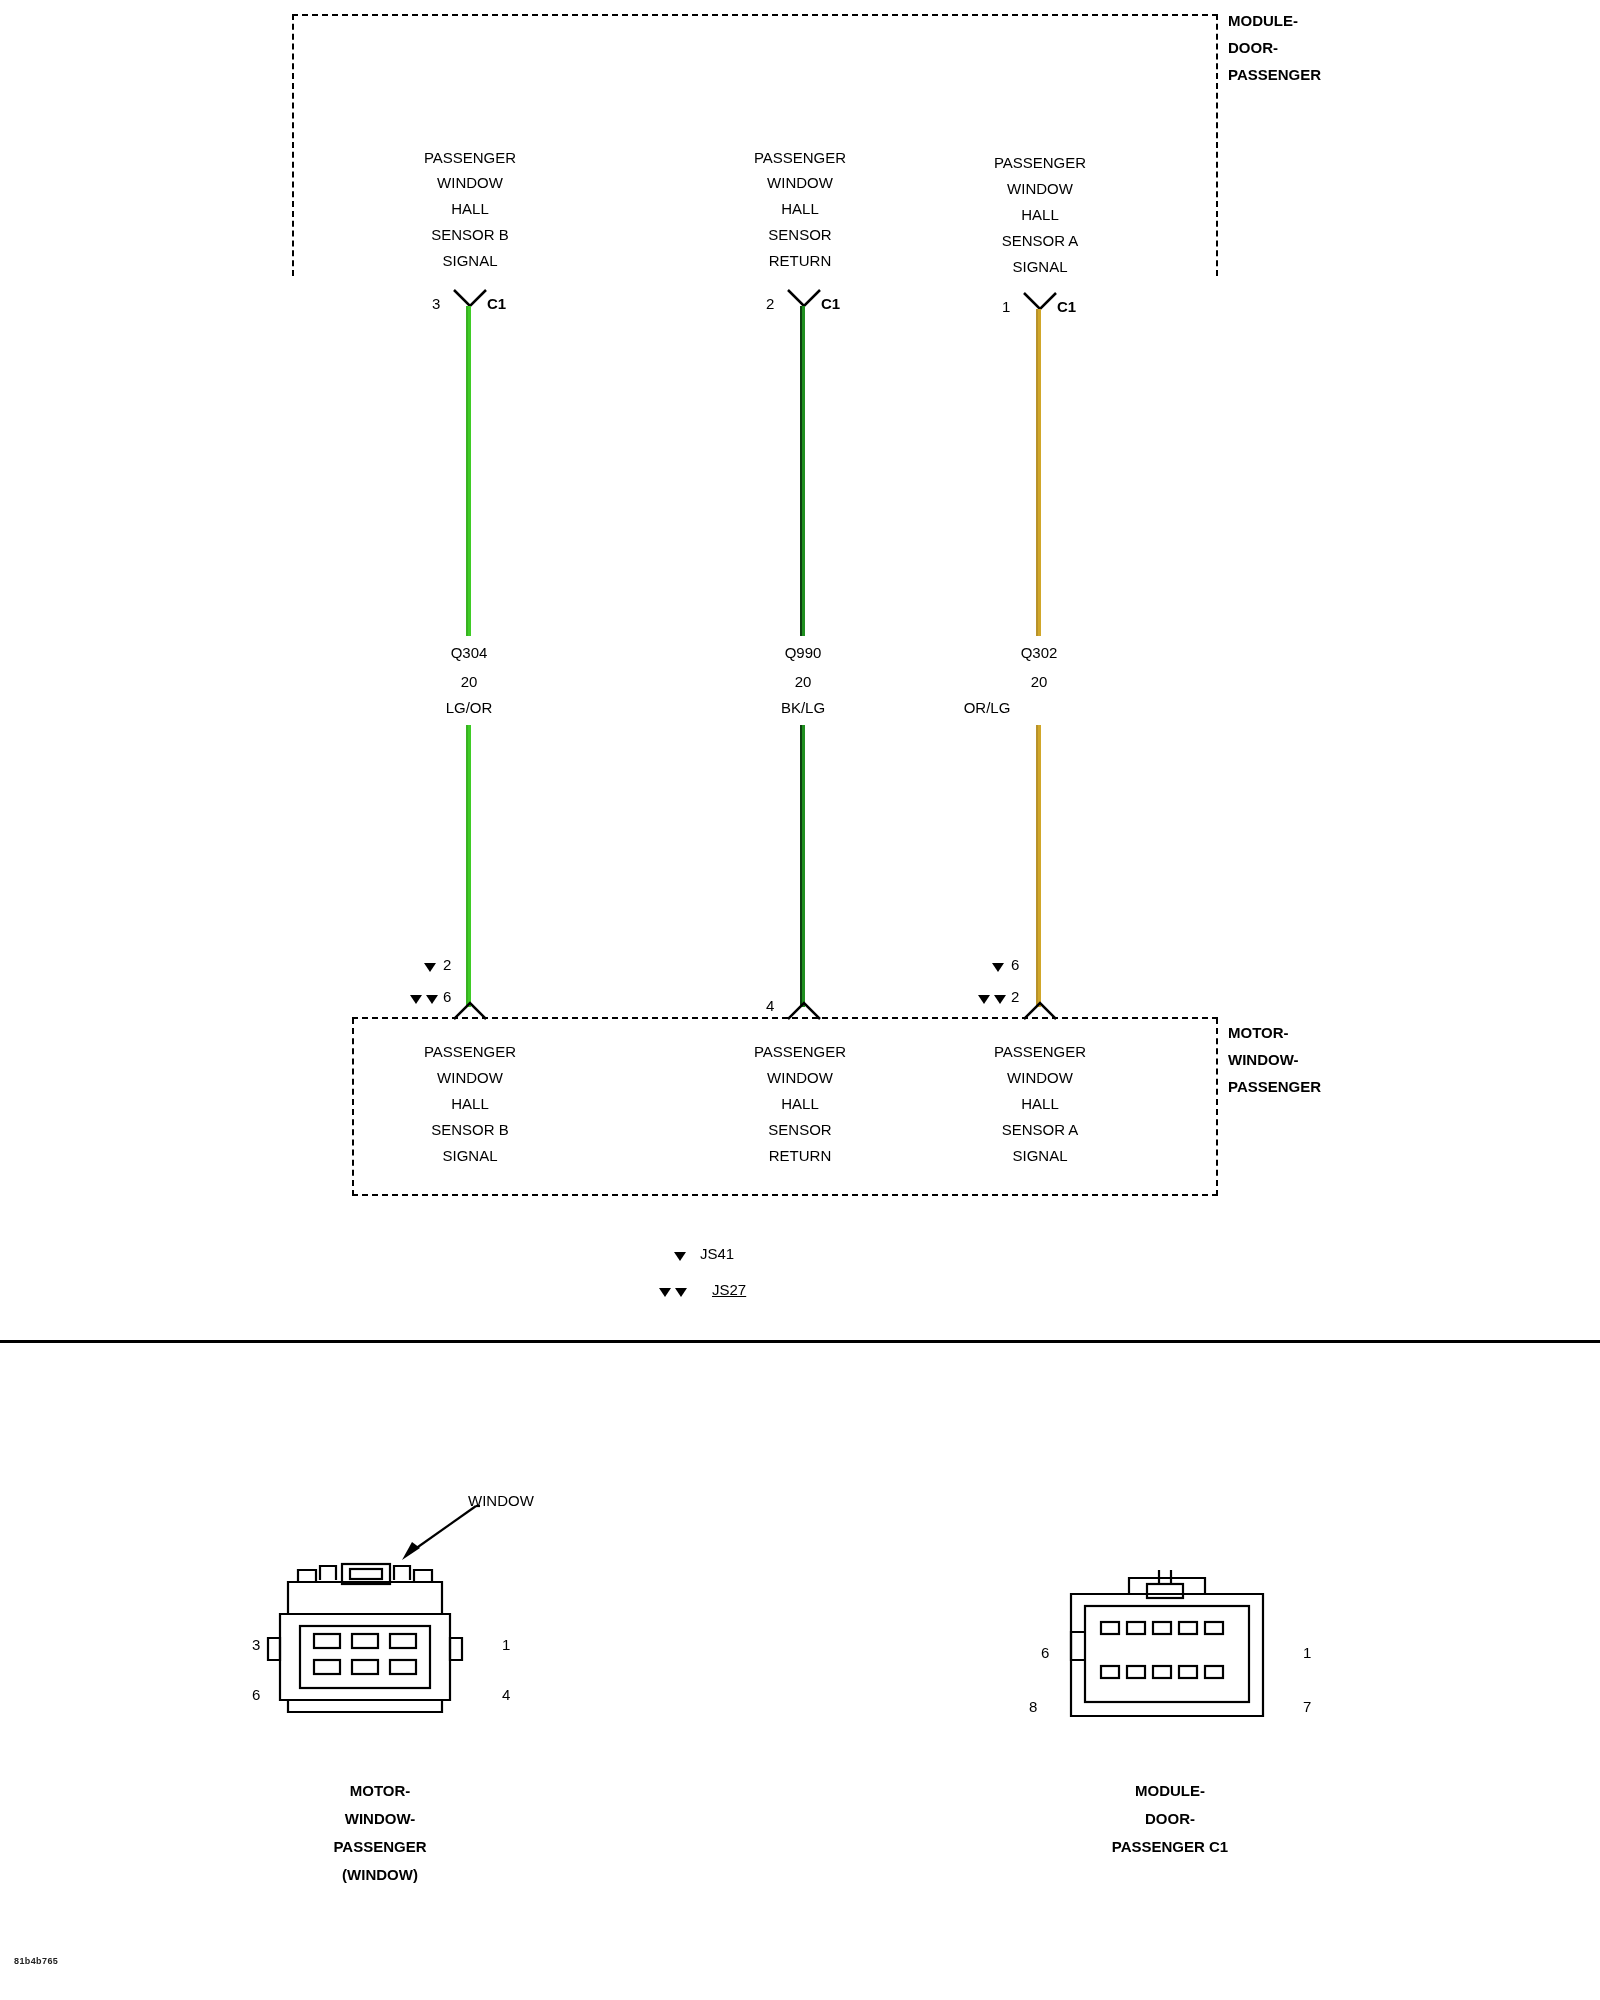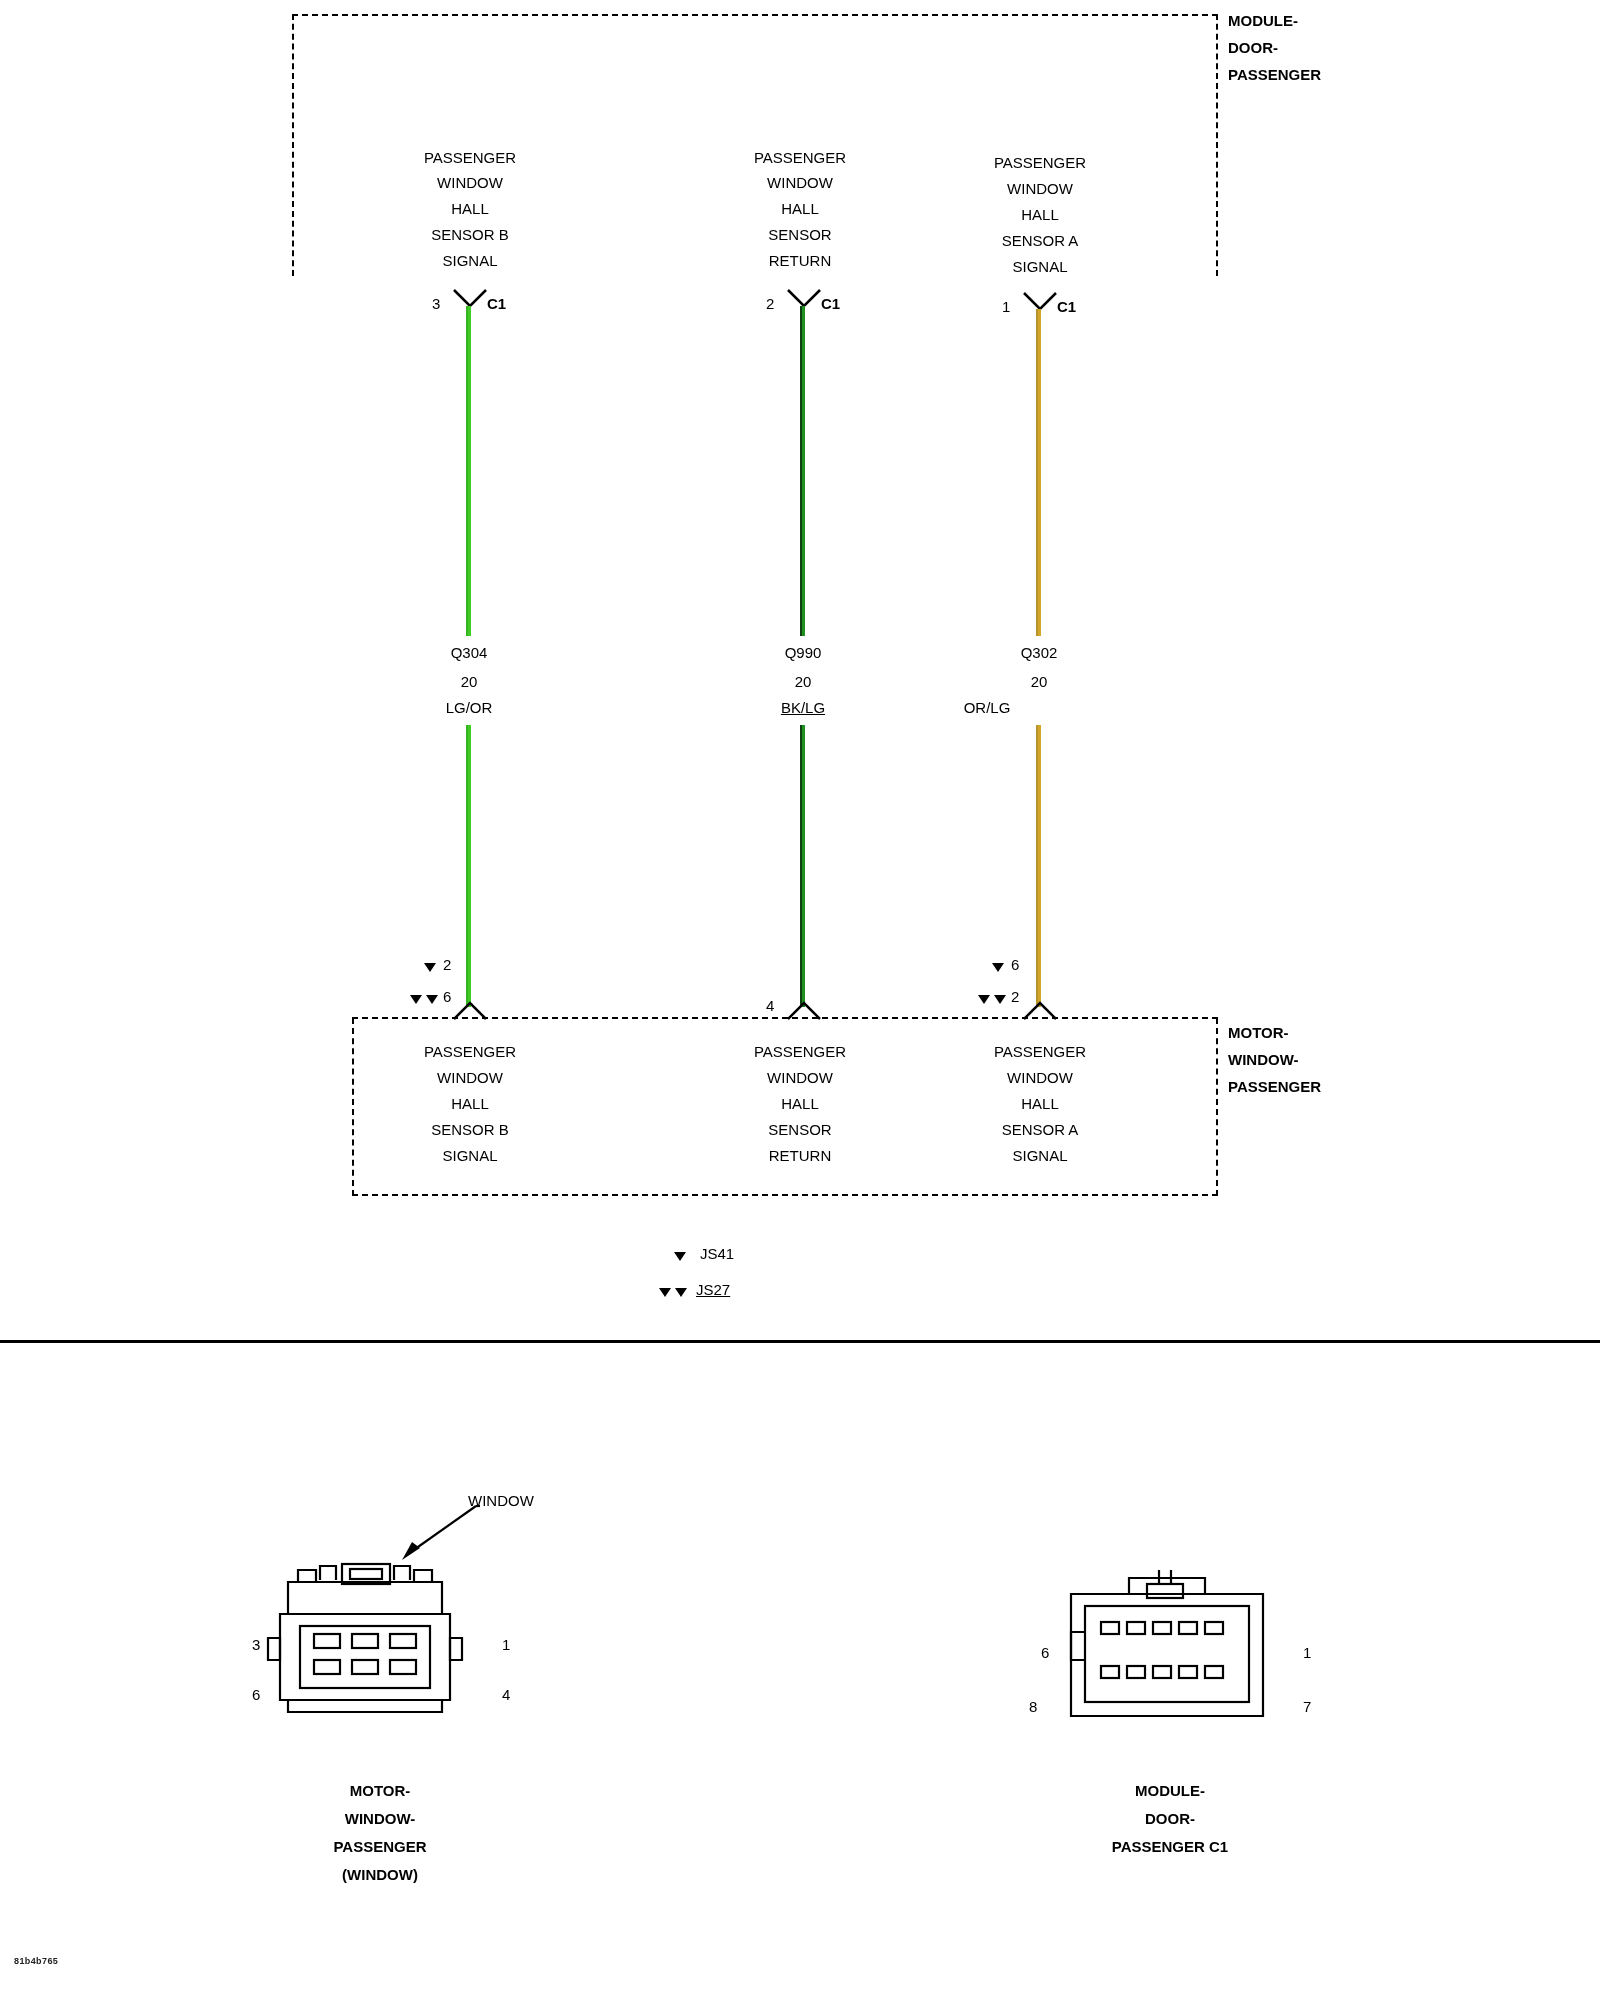--- a/index.html
+++ b/index.html
@@ -148,21 +148,21 @@
   <div class="wire wire-lgor" style="left:466px; top:306px; height:330px;"></div>
   <div class="wire wire-bklg" style="left:800px; top:306px; height:330px;"></div>
   <div class="wire wire-orlg" style="left:1036px; top:309px; height:327px;"></div>
 
   <div class="abs lbl lbl-center" style="left:349px; top:640px; width:240px;">Q304</div>
   <div class="abs lbl lbl-center" style="left:349px; top:669px; width:240px;">20</div>
   <div class="abs lbl lbl-center" style="left:349px; top:695px; width:240px;">LG/OR</div>
 
   <div class="abs lbl lbl-center" style="left:683px; top:640px; width:240px;">Q990</div>
   <div class="abs lbl lbl-center" style="left:683px; top:669px; width:240px;">20</div>
-  <div class="abs lbl lbl-center" style="left:683px; top:695px; width:240px;text-decoration:underline;">BK/LG</div>
+  <div class="abs lbl lbl-center" style="left:683px; top:695px; width:240px;">BK/LG</div>
 
   <div class="abs lbl lbl-center" style="left:919px; top:640px; width:240px;">Q302</div>
   <div class="abs lbl lbl-center" style="left:919px; top:669px; width:240px;">20</div>
   <div class="abs lbl lbl-center" style="left:867px; top:695px; width:240px;">OR/LG</div>
 
   <div class="wire wire-lgor" style="left:466px; top:725px; height:282px;"></div>
   <div class="wire wire-bklg" style="left:800px; top:725px; height:282px;"></div>
   <div class="wire wire-orlg" style="left:1036px; top:725px; height:282px;"></div>
 
   <div class="tri" style="left:424px; top:963px;"></div>
@@ -216,21 +216,21 @@
   <div class="abs lbl lbl-center" style="left:920px; top:1065px; width:240px;">WINDOW</div>
   <div class="abs lbl lbl-center" style="left:920px; top:1091px; width:240px;">HALL</div>
   <div class="abs lbl lbl-center" style="left:920px; top:1117px; width:240px;">SENSOR A</div>
   <div class="abs lbl lbl-center" style="left:920px; top:1143px; width:240px;">SIGNAL</div>
 
   <div class="tri" style="left:674px; top:1252px;"></div>
   <div class="abs lbl" style="left:700px; top:1241px;">JS41</div>
 
   <div class="tri" style="left:659px; top:1288px;"></div>
   <div class="tri" style="left:675px; top:1288px;"></div>
-  <div class="abs lbl" style="left:696px; top:1277px;text-decoration:underline;">JS27</div>
+  <div class="abs lbl" style="left:712px; top:1277px;text-decoration:underline;">JS27</div>
 
   <div class="divider" style="top:1340px;"></div>
 
   <svg class="abs" style="left:380px; top:1500px;" width="100" height="70" viewBox="0 0 100 70">
     <line x1="96" y1="6" x2="28" y2="54" stroke="#000" stroke-width="2.2"></line>
     <polygon points="22,60 40,48 32,42" fill="#000"></polygon>
     <line x1="96" y1="6" x2="112" y2="6" stroke="#000" stroke-width="2.2"></line>
   </svg>
   <div class="abs lbl" style="left:468px; top:1488px;">WINDOW</div>
 

